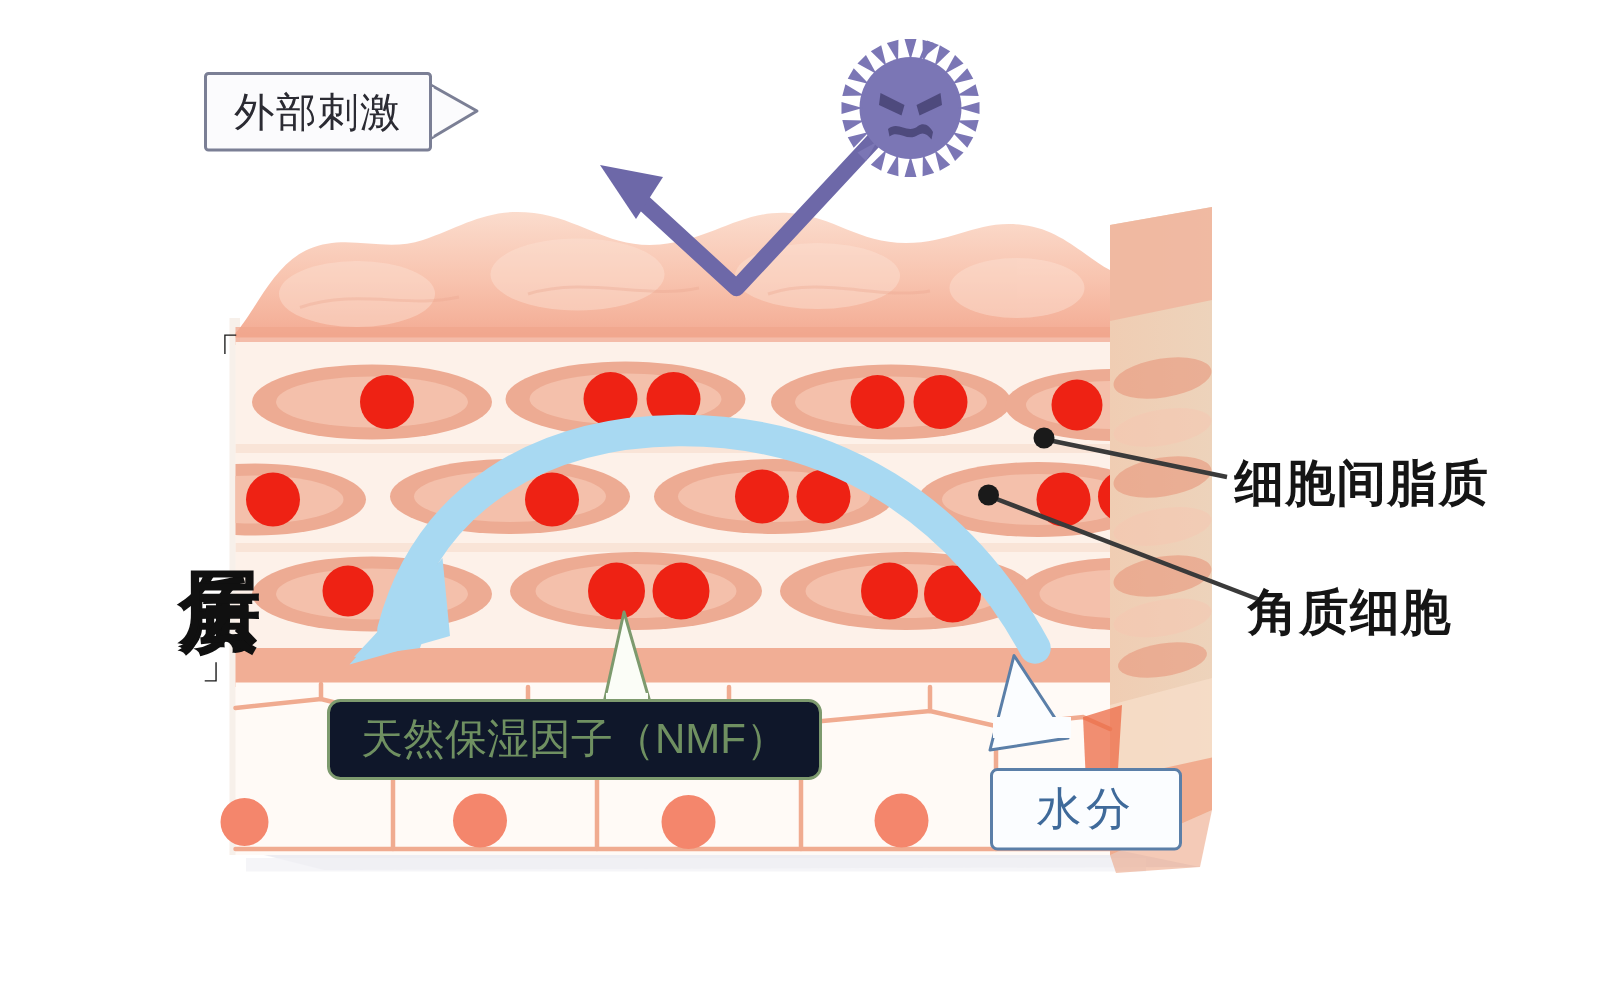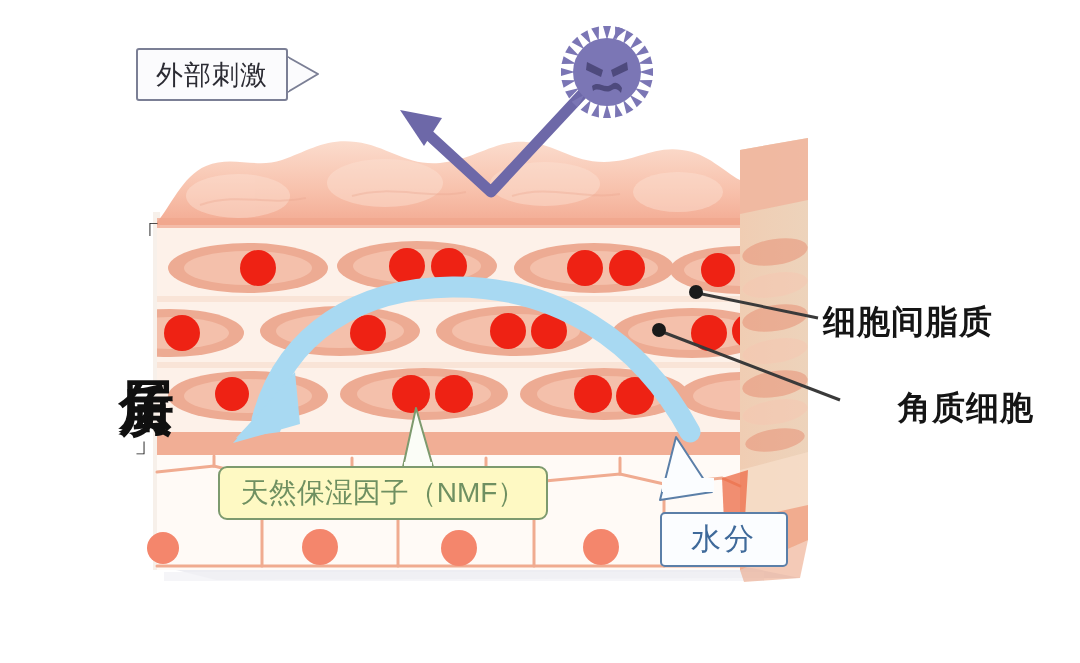--- a/index.html
+++ b/index.html
@@ -49,21 +49,21 @@
     letter-spacing: 1px;
   }
 
   #nmf-callout {
     left: 218px;
     top: 466px;
     width: 330px;
     height: 54px;
     border: 2px solid #7d9a6e;
     border-radius: 9px;
-    background: #fef9c3;
+    background: #0f172a;
     color: #6f9061;
     font-size: 28px;
     letter-spacing: 0px;
   }
 
   #water-callout {
     left: 660px;
     top: 480px;
     width: 128px;
     height: 55px;
@@ -108,21 +108,21 @@
   
   .side-label {
     position: absolute;
     color: #151515;
     font-size: 33px;
     font-weight: 700;
     white-space: nowrap;
     letter-spacing: 1px;
   }
   #label-lipid { left: 823px; top: 300px; }
-  #label-corneocyte { left: 898px; top: 386px; }
+  #label-corneocyte { left: 832px; top: 386px; }
 </style>
 </head>
 <body>
 
 <div id="stage">
 
   <svg class="layer" viewBox="0 0 1080 663">
     <defs>
       <clipPath id="blockClip">
         <path d="M157,215 L157,570 L740,570 L740,215 Z"></path>

